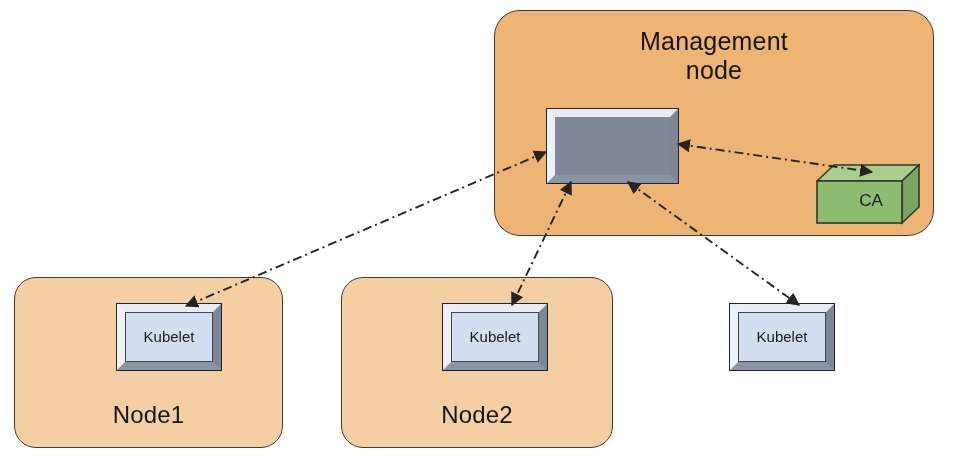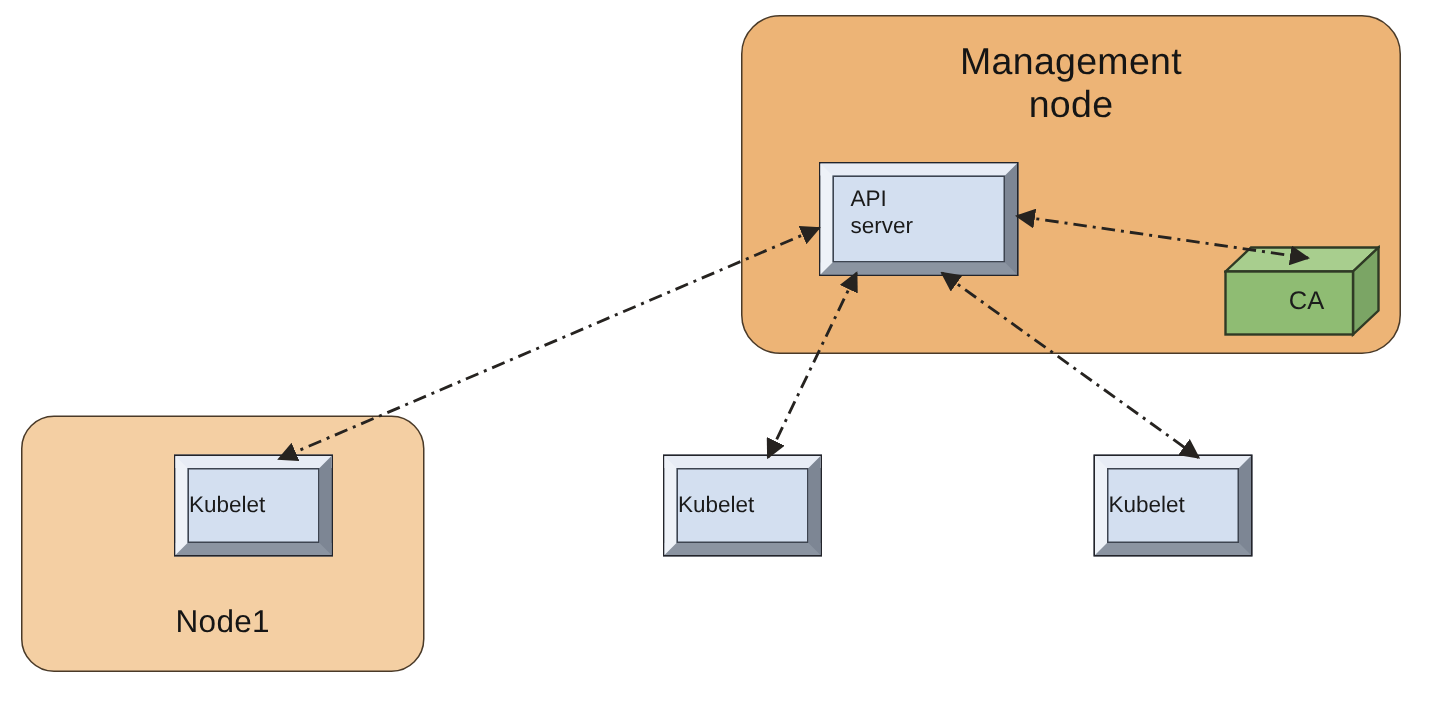--- a/index.html
+++ b/index.html
@@ -53,21 +53,21 @@
     line-height: 29px;
     letter-spacing: 0.2px;
     white-space: pre-line;
   }
   .mgmt .zone-title {
     top: 16px;
     font-size: 25px;
   }
   .worker .zone-title {
     bottom: 18px;
-    font-size: 21px;
+    font-size: 24px;
   }
 
   
   .bevel-box {
     position: absolute;
     box-sizing: border-box;
     z-index: 3;
     background: #7f8896;
     border: 1.3px solid #23242a;
     padding: 0;
@@ -85,21 +85,21 @@
     box-sizing: border-box;
   }
   .bevel-box .face {
     position: absolute;
     left: 8px; top: 8px; right: 8px; bottom: 8px;
     background: #d3dff0;
     border: 1.1px solid #3d4450;
     box-sizing: border-box;
     display: flex;
     align-items: center;
-    justify-content: flex-start;
+    justify-content: center;
   }
   .bevel-label {
     color: #1a1a1a;
     font-size: 15px;
     line-height: 18px;
     text-align: center;
     white-space: pre-line;
     user-select: none;
   }
   .bevel-box.api .face {
@@ -150,24 +150,20 @@
     <line x1="678" y1="144" x2="872" y2="172" stroke="#262320" stroke-width="1.9" stroke-dasharray="9 4 2 4" marker-start="url(#arrowStart)" marker-end="url(#arrowEnd)"></line>
   </svg>
 
   <div class="zone mgmt" style="left:494px; top:10px; width:440px; height:226px;">
     <div class="zone-title">Management
 node</div>
   </div>
 
   <div class="bevel-box api" style="left:546px; top:108px; width:133px; height:76px;">
     <div class="rim"></div>
-    <div class="face">
-      <span class="bevel-label">API
-server</span>
-    </div>
   </div>
 
   <div class="cuboid" style="left:816px; top:163px; width:104px; height:62px;">
     <svg width="104" height="62" viewBox="0 0 104 62" xmlns="http://www.w3.org/2000/svg">
 
       <polygon points="1,18 18,2 103,2 86,18" fill="#a8ce8e" stroke="#2f3a25" stroke-width="1.6"></polygon>
 
       <polygon points="86,18 103,2 103,44 86,60" fill="#7ba565" stroke="#2f3a25" stroke-width="1.6"></polygon>
 
       <rect x="1" y="18" width="85" height="42" fill="#8fbc73" stroke="#2f3a25" stroke-width="1.6"></rect>
@@ -178,20 +174,23 @@
   <div class="zone worker" style="left:14px; top:277px; width:269px; height:171px;">
     <div class="zone-title">Node1</div>
   </div>
   <div class="bevel-box kubelet" style="left:116px; top:303px; width:106px; height:68px;">
     <div class="rim"></div>
     <div class="face">
       <span class="bevel-label">Kubelet</span>
     </div>
   </div>
 
+  <div class="zone worker" style="left:341px; top:277px; width:272px; height:171px;">
+    <div class="zone-title">Node2</div>
+  </div>
   <div class="bevel-box kubelet" style="left:442px; top:303px; width:106px; height:68px;">
     <div class="rim"></div>
     <div class="face">
       <span class="bevel-label">Kubelet</span>
     </div>
   </div>
 
   <div class="bevel-box kubelet" style="left:729px; top:303px; width:106px; height:68px;">
     <div class="rim"></div>
     <div class="face">

